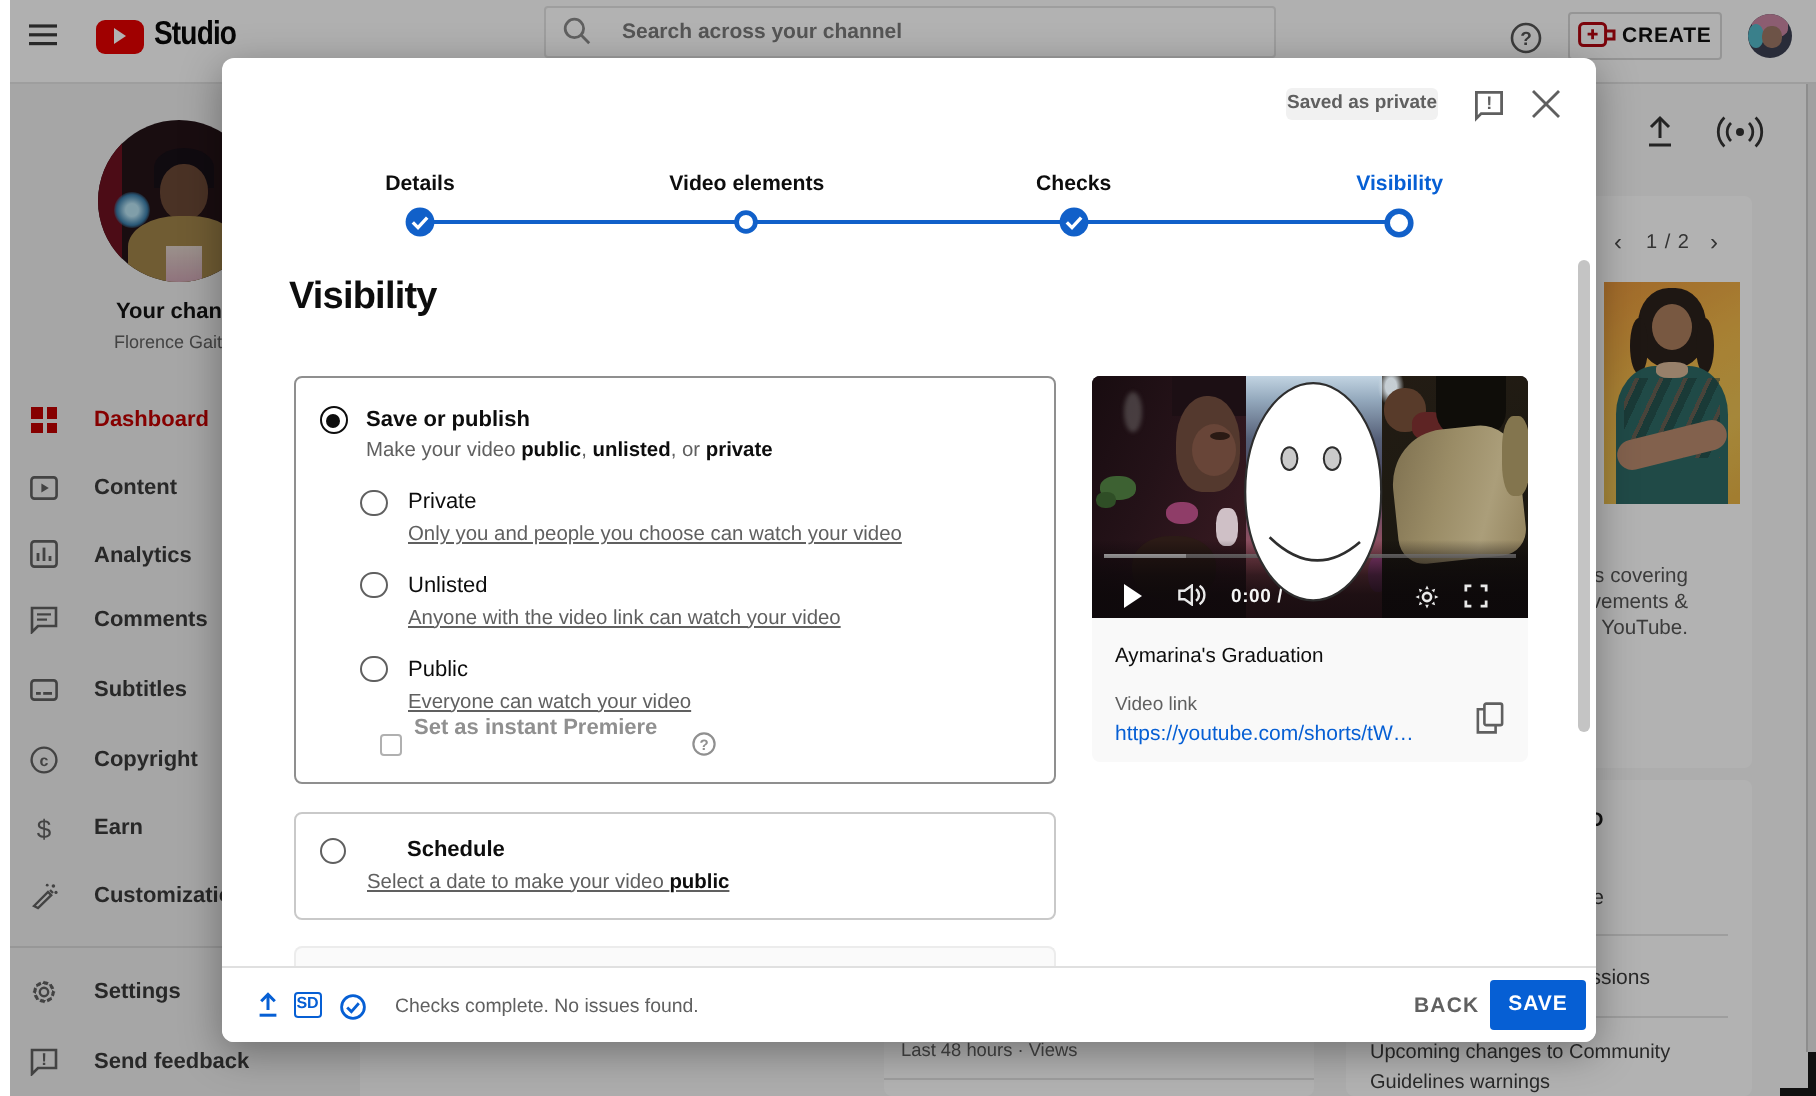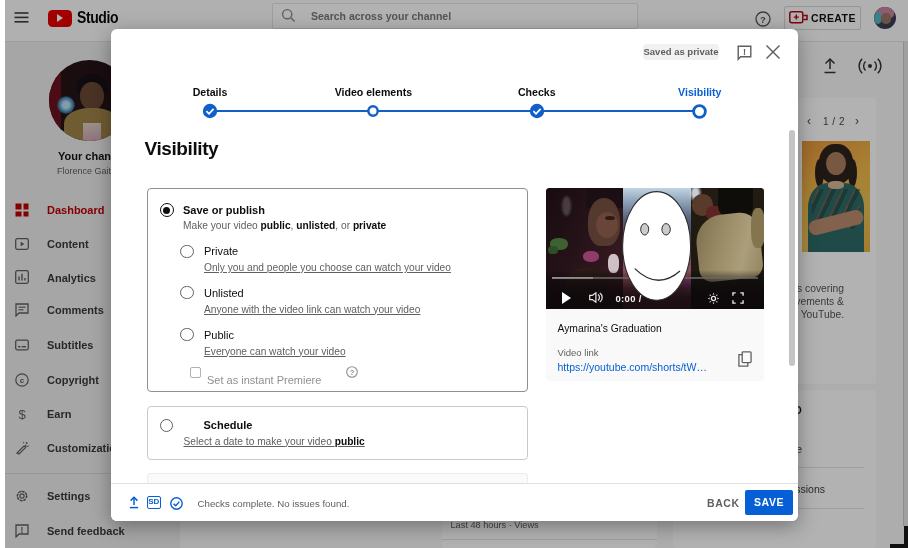--- a/index.html
+++ b/index.html
@@ -189,20 +189,21 @@
         </div>
         <div class="abs" style="right:32px;top:184px;font-size:10.3px;color:#565656;text-align:right;line-height:13px;white-space:nowrap;">A weekly video series covering<br>the latest news, improvements &amp;<br>features happening on YouTube.</div>
       </div>
 
       <div class="abs" style="left:493px;top:348px;width:203px;height:158px;background:#fff;border-radius:4px;">
         <div class="abs" style="right:74px;top:15px;font-size:10px;font-weight:bold;color:#1a1a1a;letter-spacing:0.3px;white-space:nowrap;">WHAT'S NEW AND RECOMMENDED</div>
         <div class="abs" style="right:74px;top:53px;font-size:10.5px;color:#3c3c3c;white-space:nowrap;">Analytics: See your videos performance</div>
         <div class="abs" style="left:12px;top:77px;width:179px;height:1px;background:#e3e3e3;"></div>
         <div class="abs" style="right:51px;top:93px;font-size:10.5px;color:#3c3c3c;white-space:nowrap;">Get more reach and impressions</div>
         <div class="abs" style="left:12px;top:117.5px;width:179px;height:1px;background:#e3e3e3;"></div>
+        <div class="abs" style="left:12px;top:130px;font-size:10px;color:#3c3c3c;line-height:14.5px;">Upcoming changes to Community<br>Guidelines warnings</div>
       </div>
     </div>
   </div>
   <div id="scrim"></div>
   <div id="leftwhite"></div>
   <div class="abs rstrip" style="left:902.5px;top:42px;width:5.5px;height:484px;background:#a0a0a0;border-left:1px solid #8d8d8d;box-sizing:border-box;"></div>
   <div class="abs rstrip" style="left:904px;top:526px;width:4px;height:22px;background:#101010;"></div>
   <div class="abs rstrip" style="left:890px;top:544px;width:18px;height:4px;background:#101010;"></div>
   <div id="modal">
 
@@ -248,21 +249,21 @@
     <div class="radio" style="left:69.4px;top:215.6px;width:13.2px;height:13.2px;border:1.6px solid #606060;"></div>
     <div class="abs" style="left:93px;top:216px;font-size:11px;color:#0d0d0d;">Private</div>
     <div class="abs sub" style="left:93px;top:233px;">Only you and people you choose can watch your video</div>
     <div class="radio" style="left:69.4px;top:257px;width:13.2px;height:13.2px;border:1.6px solid #606060;"></div>
     <div class="abs" style="left:93px;top:257.5px;font-size:11px;color:#0d0d0d;">Unlisted</div>
     <div class="abs sub" style="left:93px;top:274.5px;">Anyone with the video link can watch your video</div>
     <div class="radio" style="left:69.4px;top:298.7px;width:13.2px;height:13.2px;border:1.6px solid #606060;"></div>
     <div class="abs" style="left:93px;top:299.5px;font-size:11px;color:#0d0d0d;">Public</div>
     <div class="abs sub" style="left:93px;top:316.5px;text-align:center;">Everyone can watch your video</div>
     <div class="abs" style="left:79px;top:337.5px;width:11px;height:11px;border:1.6px solid #b0b0b0;border-radius:2px;box-sizing:border-box;"></div>
-    <div class="abs" style="left:96px;top:345px;font-size:11px;color:#909090;">Set as instant Premiere</div>
+    <div class="abs" style="left:96px;top:329px;font-size:11px;color:#909090;font-weight:bold;">Set as instant Premiere</div>
     <svg class="abs" style="left:234.5px;top:336.5px;" width="12" height="12" viewBox="0 0 12 12">
       <circle cx="6" cy="6" r="5.3" fill="none" stroke="#909090" stroke-width="1.1"></circle>
       <text x="6" y="8.8" font-size="7.5" font-weight="bold" fill="#909090" text-anchor="middle" font-family="Liberation Sans">?</text>
     </svg>
 
     <div class="card" style="top:376.5px;height:54px;border-color:#c9c9c9;"></div>
     <div class="radio" style="left:49.2px;top:389.7px;width:13.2px;height:13.2px;border:1.6px solid #606060;"></div>
     <div class="abs" style="left:72.5px;top:390px;font-size:11px;font-weight:bold;color:#0d0d0d;margin-left:20px;">Schedule</div>
     <div class="abs sub" style="left:72.5px;top:406.5px;">Select a date to make your video <b style="color:#0d0d0d;">public</b></div>
 

